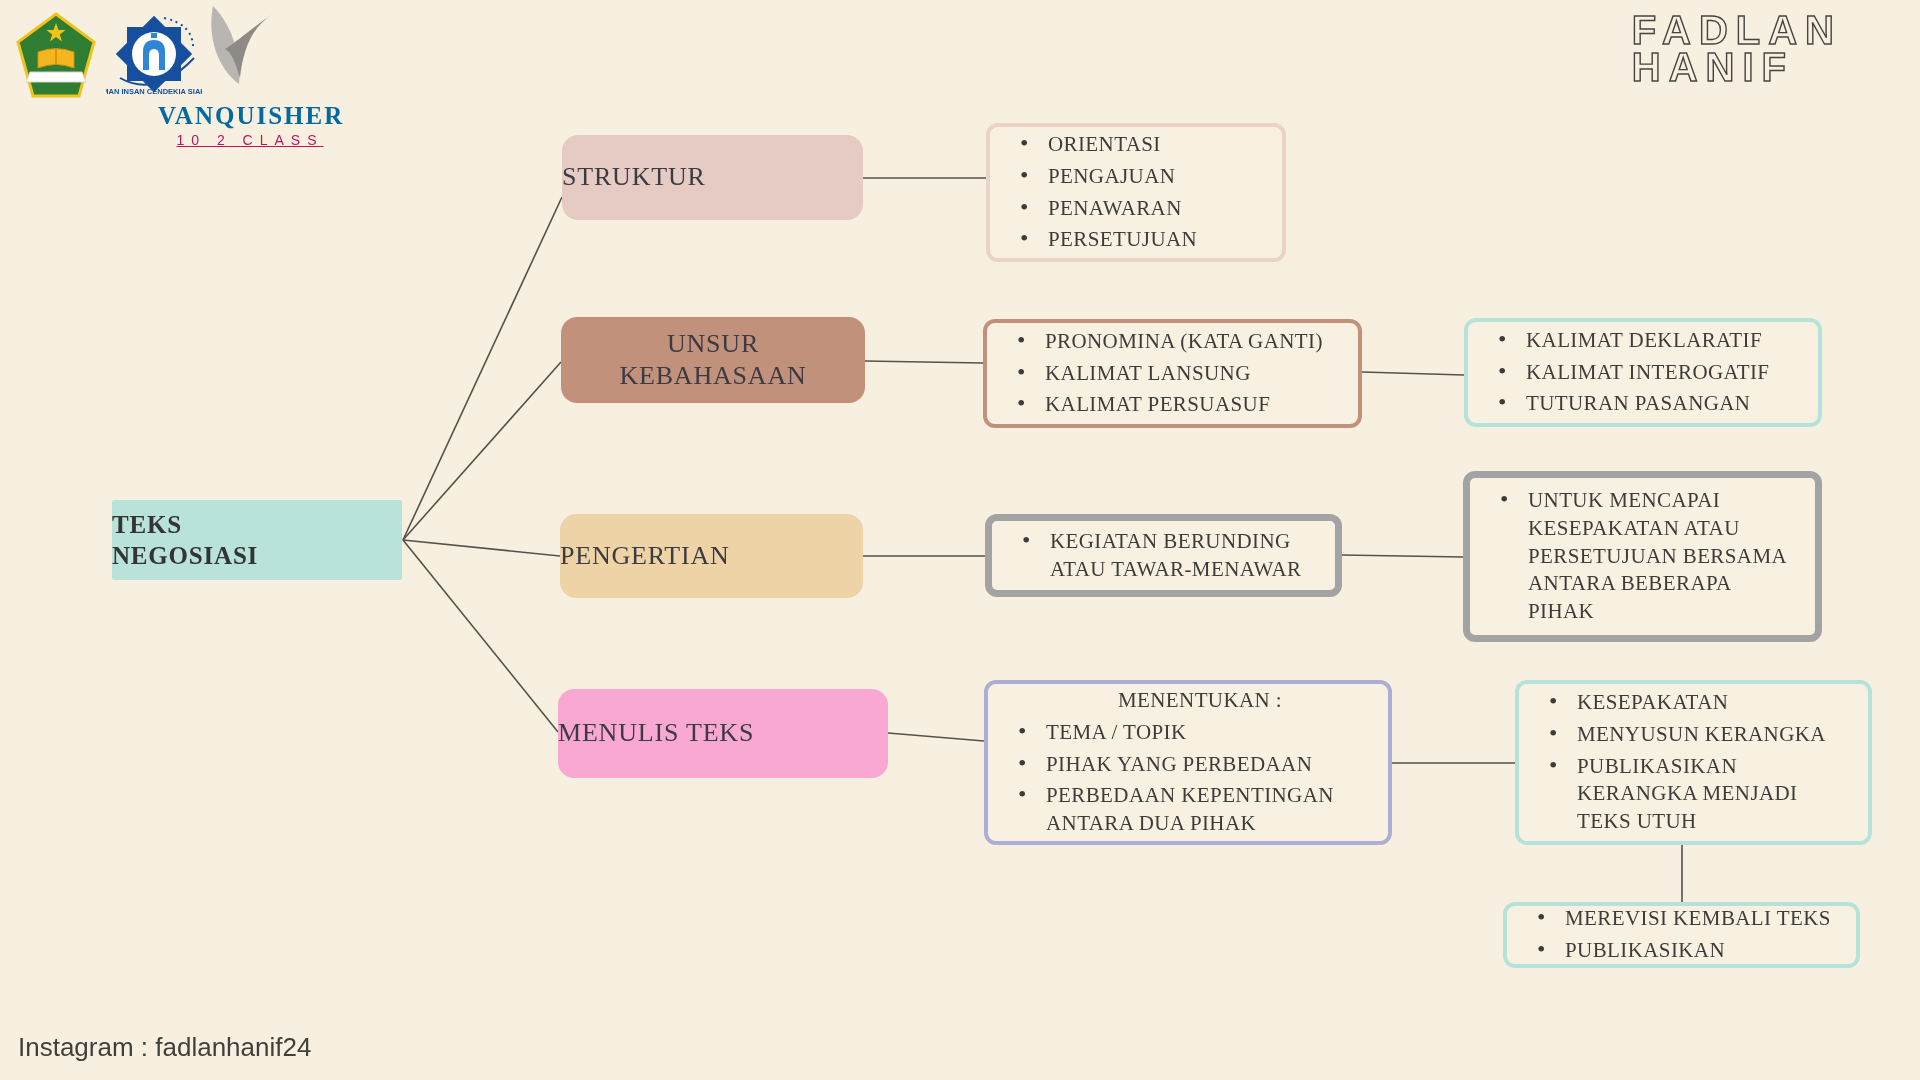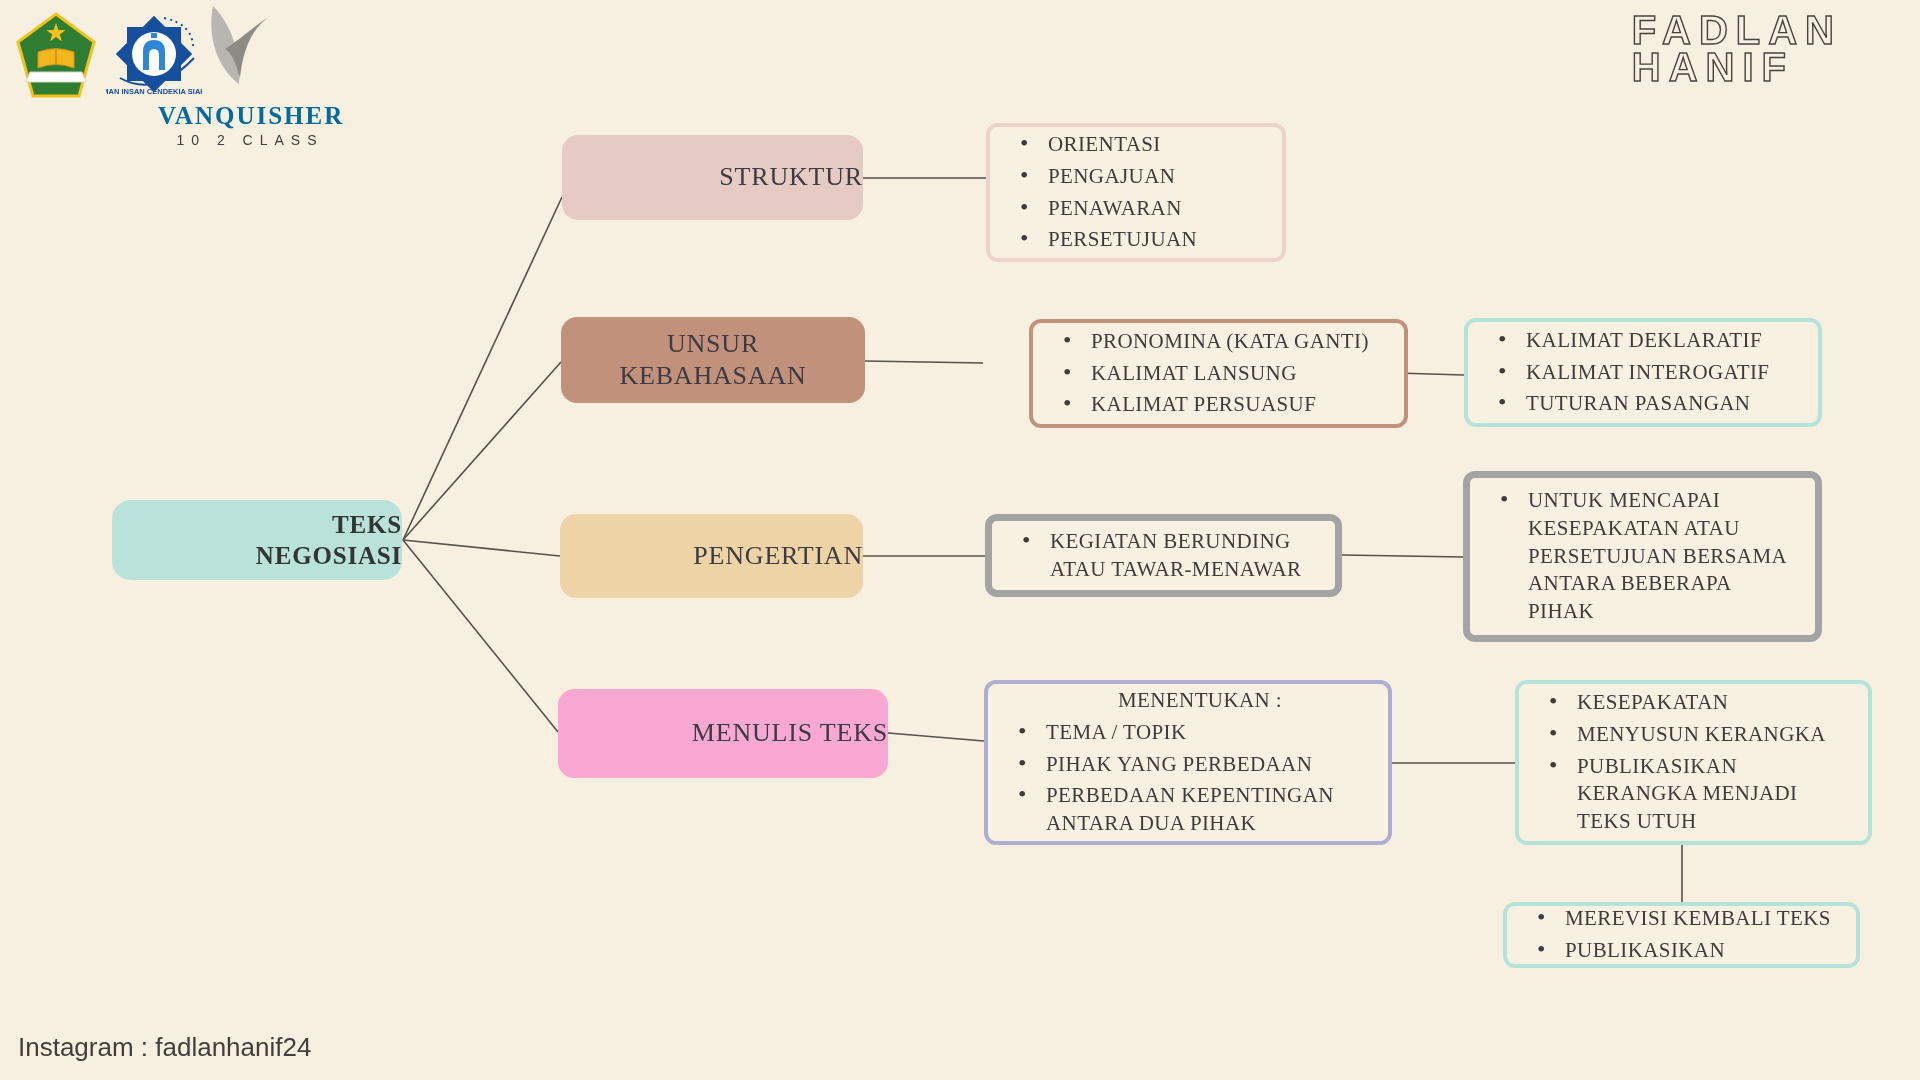--- a/index.html
+++ b/index.html
@@ -6,27 +6,27 @@
   .canvas{
     position:relative;width:1920px;height:1080px;background:#f7efdf;
     font-family:"Liberation Serif", serif;color:#3b3a38;overflow:hidden;
   }
   .abs{position:absolute;}
   
   svg.connectors{position:absolute;left:0;top:0;width:1920px;height:1080px;}
   svg.connectors line{stroke:#55514b;stroke-width:1.6;}
   
   .node{
-    display:flex;flex-direction:column;align-items:flex-end;justify-content:center;
+    display:flex;flex-direction:column;align-items:flex-start;justify-content:center;
     border-radius:16px;text-align:center;
     font-size:26px;letter-spacing:0.8px;color:#3c3b41;line-height:1.25;
   }
   .root-node{
     left:112px;top:500px;width:290px;height:80px;background:#b9e3da;
-    font-weight:bold;font-size:25px;color:#343434;border-radius:19px;
+    font-weight:bold;font-size:25px;color:#343434;border-radius:2px;
   }
   .node-struktur  {left:562px;top:135px;width:301px;height:85px;background:#e6cac4;}
   .node-unsur     {left:561px;top:317px;width:304px;height:86px;background:#c2917b;padding:0 20px;box-sizing:border-box;}
   .node-pengertian{left:560px;top:514px;width:303px;height:84px;background:#eed3a6;}
   .node-menulis   {left:558px;top:689px;width:330px;height:89px;background:#f9a8d4;}
   
   .listbox{
     display:flex;flex-direction:column;justify-content:center;
     background:#f8f1e2;border-radius:12px;box-sizing:border-box;
     font-size:21px;letter-spacing:0.4px;color:#3d3c3a;
@@ -37,39 +37,39 @@
     content:"\2022";position:absolute;left:30px;top:0px;
     font-size:24px;color:#3d3c3a;line-height:1.2;
   }
   .list-header{text-align:center;padding:2px 16px 2px 40px;line-height:1.32;}
   .bx-pink  {border:4px solid #ecd2cb;}
   .bx-brown {border:4px solid #c2917b;}
   .bx-mint  {border:4px solid #b5e3d9;}
   .bx-tan   {border:7px solid #a3a3a3;}
   .bx-purple{border:4px solid #aeadd4;}
   .lb-struktur   {left:986px; top:123px;width:300px;height:139px;}
-  .lb-unsur-1    {left:983px; top:319px;width:379px;height:109px;margin-left:46px;}
+  .lb-unsur-1    {left:983px; top:319px;width:379px;height:109px;}
   .lb-unsur-2    {left:1464px;top:318px;width:358px;height:109px;}
   .lb-pengertian1{left:985px; top:514px;width:357px;height:83px;}
   .lb-pengertian2{left:1463px;top:471px;width:359px;height:171px;}
   .lb-menulis-1  {left:984px; top:680px;width:408px;height:165px;}
   .lb-menulis-2  {left:1515px;top:680px;width:357px;height:165px;}
   .lb-menulis-3  {left:1503px;top:902px;width:357px;height:66px;}
   
   .logo-kemenag{left:16px;top:12px;}
   .logo-manic{left:106px;top:12px;}
   .logo-bird{left:205px;top:6px;}
   .vanquisher-title{
     left:158px;top:102px;width:184px;text-align:center;
     font-weight:bold;font-size:25px;letter-spacing:2px;color:#0369a1;
   }
   .vanquisher-sub{
     left:158px;top:132px;width:184px;text-align:center;
     font-family:"Liberation Sans", sans-serif;
-    font-size:14px;letter-spacing:7px;color:#404040;
+    font-size:14px;letter-spacing:7px;color:#be185d;text-decoration:underline;
   }
   
   .watermark{
     right:78px;top:12px;
     font-family:"Liberation Sans", sans-serif;font-weight:bold;
     font-size:40px;line-height:0.92;letter-spacing:8px;color:#8a867f;
   }
   @supports (-webkit-text-stroke: 1px black){
     .watermark{color:transparent;-webkit-text-stroke:1.4px #474440;}
   }

